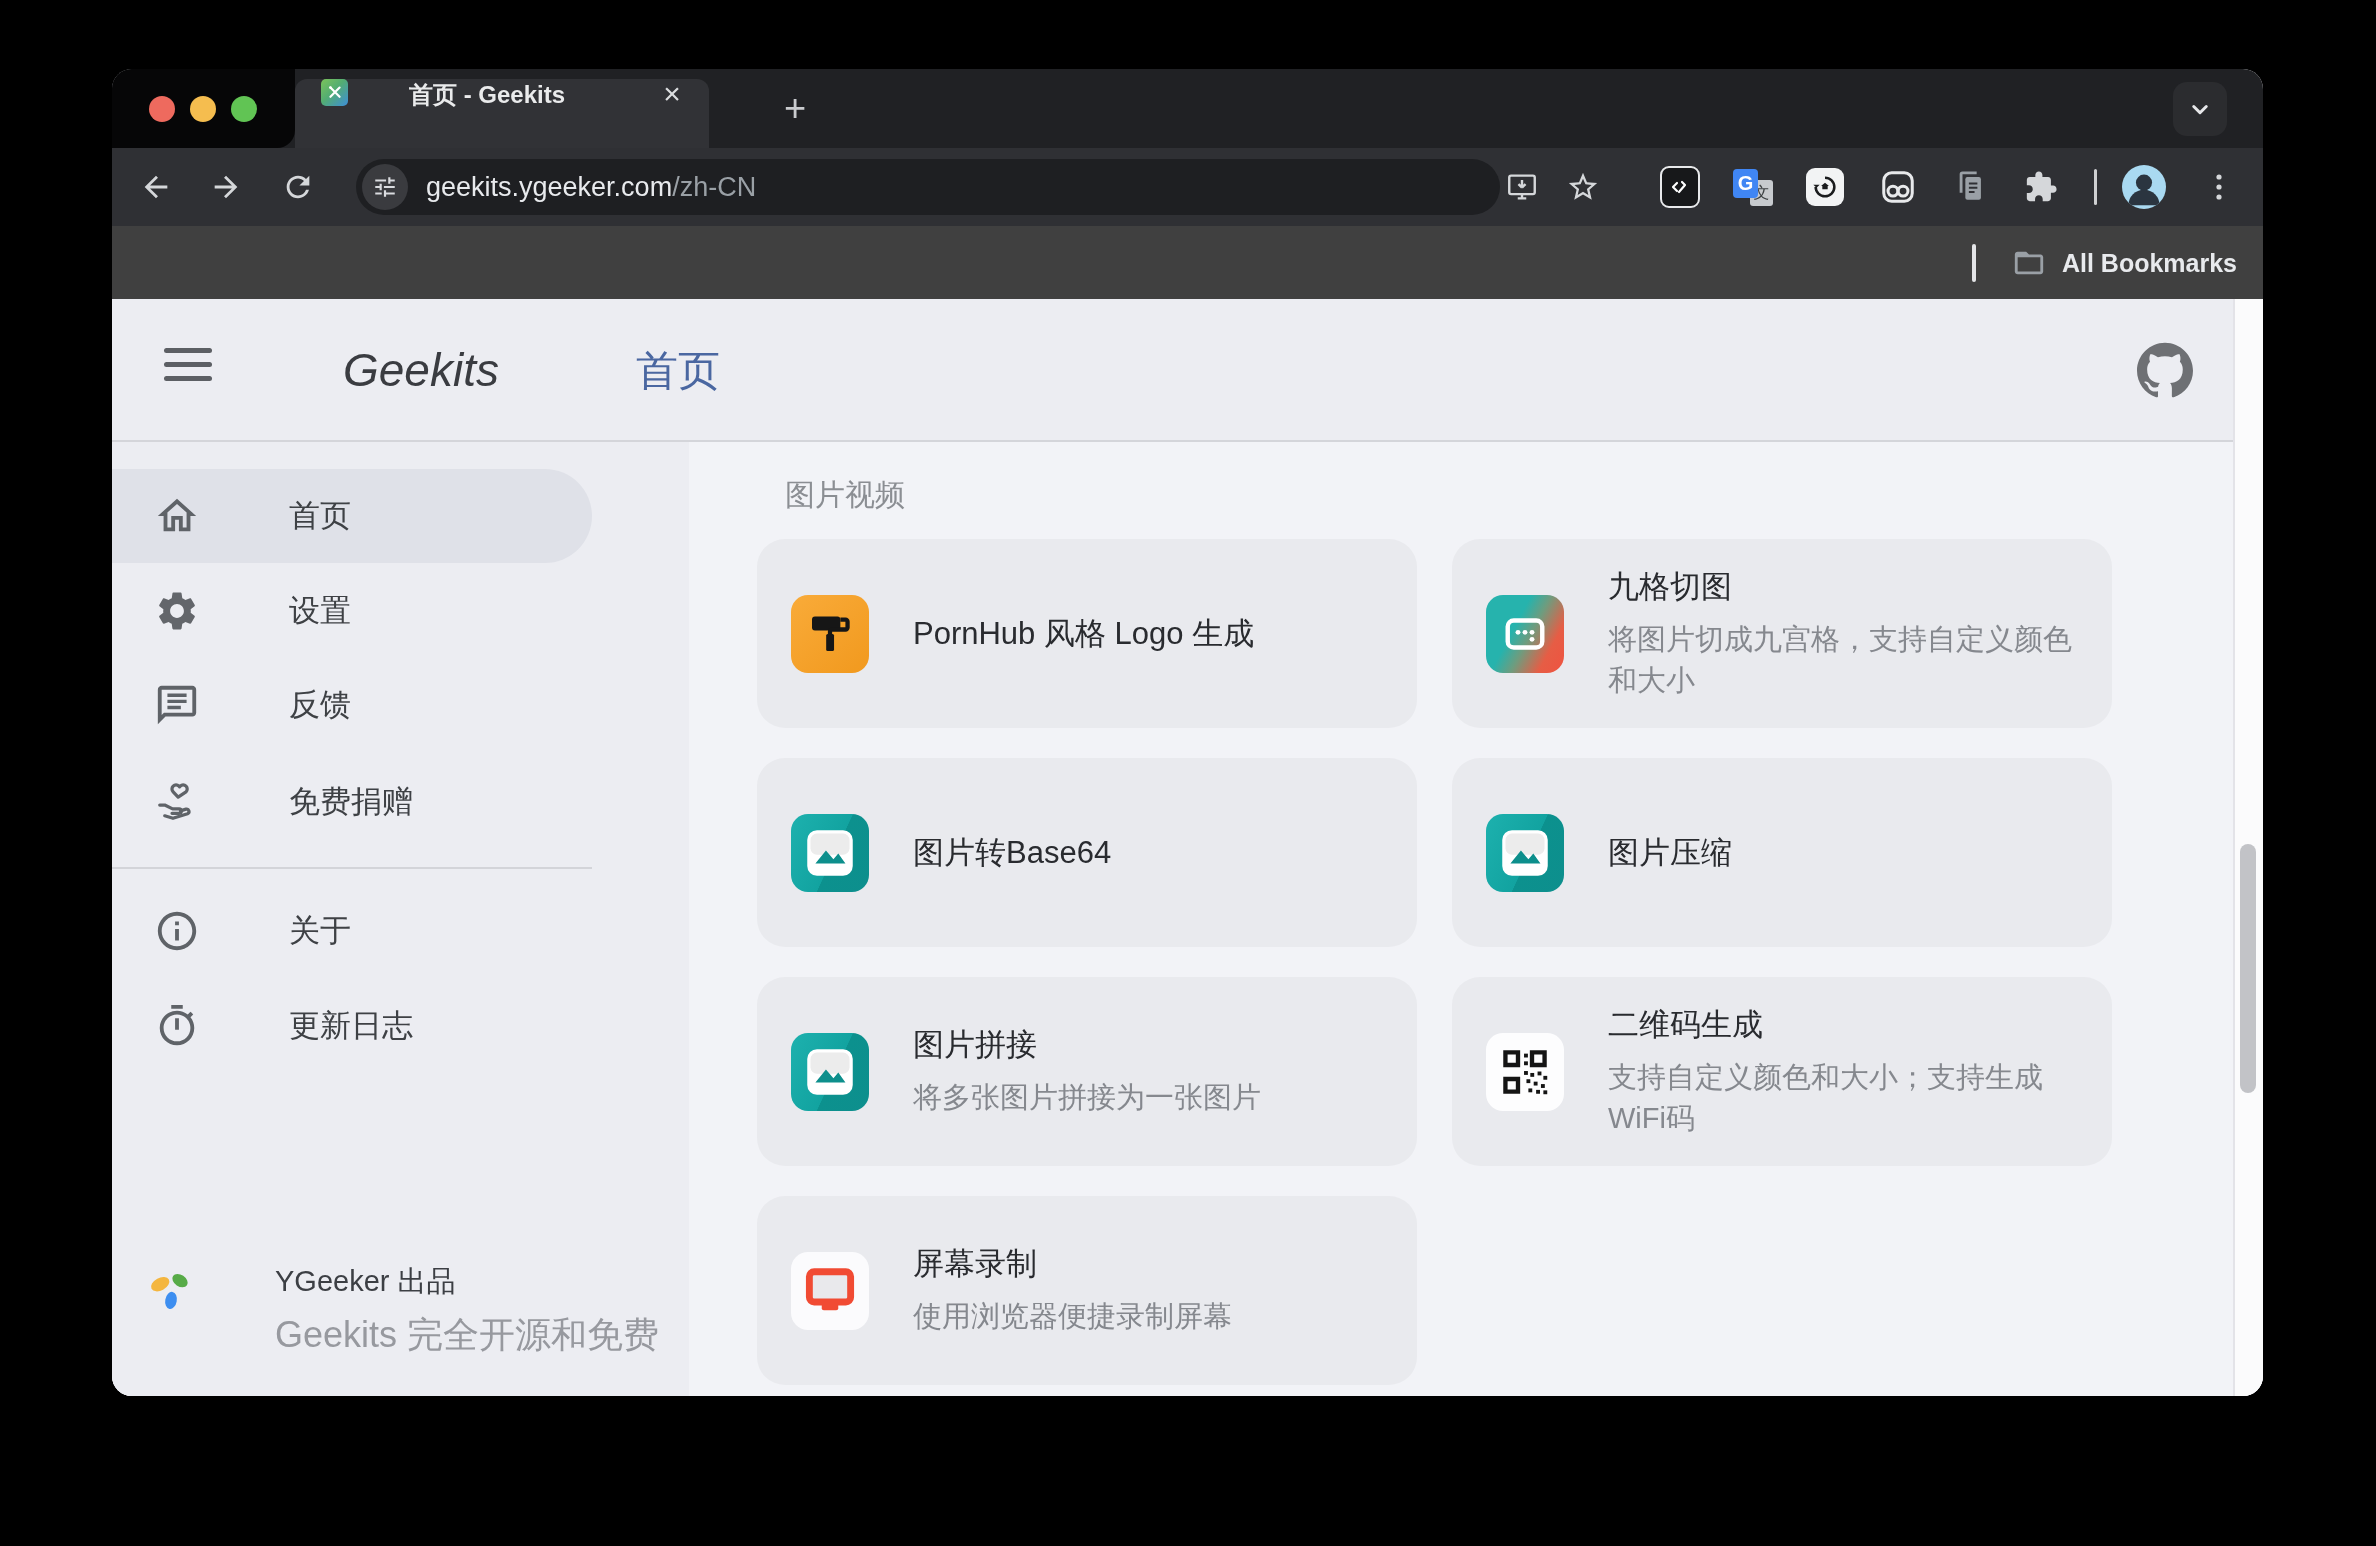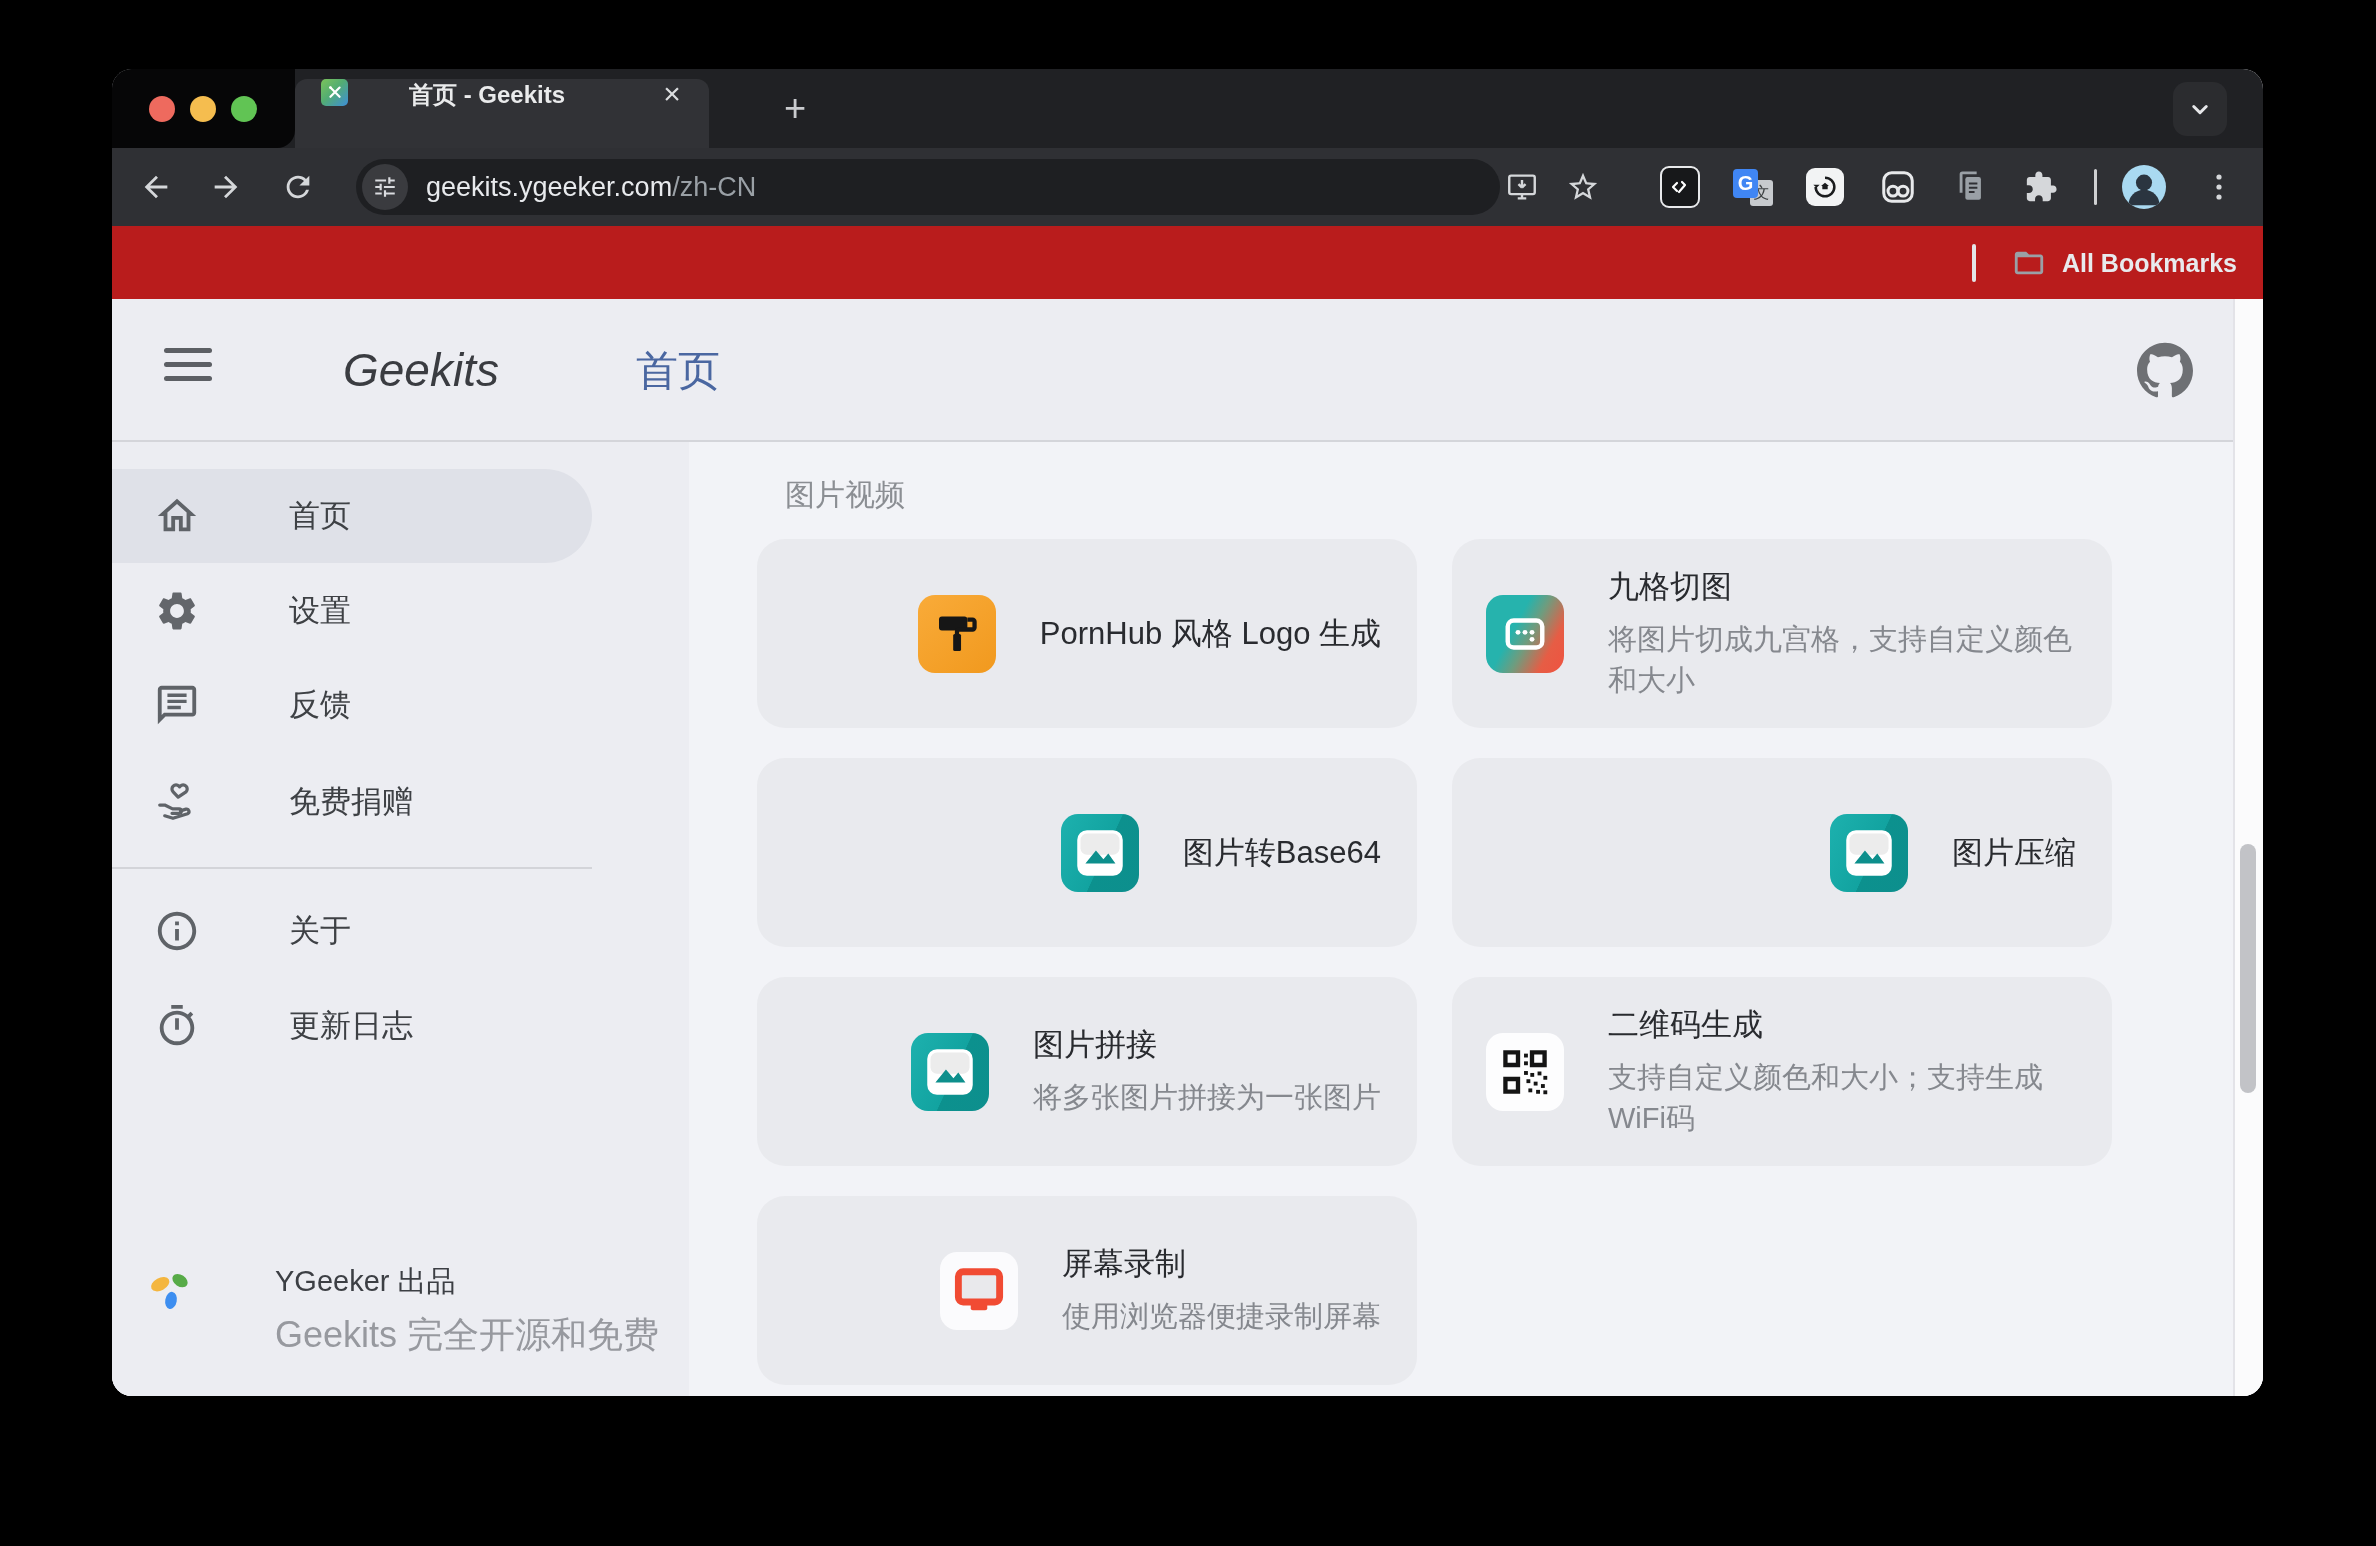--- a/index.html
+++ b/index.html
@@ -51,21 +51,21 @@
   .gt-back{position:absolute;right:0;bottom:1px;width:23px;height:26px;background:#c7cace;border-radius:3px;
        color:#3c4043;font-size:16px;line-height:26px;text-align:center;}
   .gt-front{position:absolute;left:0;top:2px;width:25px;height:29px;background:#4086f4;border-radius:4px;
        color:#fff;font-size:20px;font-weight:700;line-height:29px;text-align:center;}
   .tb-sep{position:absolute;left:1982px;top:21px;width:3px;height:36px;background:#cfd0d2;border-radius:2px;}
   .avatar{position:absolute;left:2010px;top:17px;width:44px;height:44px;border-radius:50%;background:#a9d9f1;
        overflow:hidden;display:flex;align-items:center;justify-content:center;}
   .menu-dots{position:absolute;left:2095px;top:22px;width:24px;height:34px;}
 
   
-  .bookmarksbar{position:relative;height:74px;background:#b91c1c;}
+  .bookmarksbar{position:relative;height:74px;background:#404040;}
   .bm-right{position:absolute;right:26px;top:0;height:74px;display:flex;align-items:center;}
   .bm-sep{width:4px;height:38px;background:#e4e5e7;border-radius:2px;margin-right:36px;}
   .bm-folder{width:34px;height:34px;margin-right:16px;}
   .bm-label{color:#e8eaed;font-size:25px;font-weight:600;white-space:nowrap;}
 
   
   .page{position:absolute;top:230px;left:0;right:0;bottom:0;background:#f2f3f7;}
   .page-header{position:absolute;top:0;left:0;right:0;height:141px;background:#ecedf2;
        border-bottom:2px solid #d4d5da;}
   .hamburger{position:absolute;left:52px;top:49px;width:48px;height:42px;}
@@ -88,21 +88,21 @@
   .yg-logo{width:48px;height:48px;margin-top:6px;flex:none;}
   .side-footer-text{margin-left:80px;}
   .sf-line1{font-size:29px;color:#3c3f44;font-weight:500;}
   .sf-line2{font-size:36px;color:#97999f;margin-top:9px;white-space:nowrap;}
 
   
   .content{position:absolute;left:577px;right:28px;top:0;bottom:0;background:#f2f3f7;}
   .section-title{position:absolute;left:96px;top:33px;font-size:30px;color:#8b8e93;}
   .cards{position:absolute;left:68px;top:97px;display:grid;grid-template-columns:660px 660px;
        grid-auto-rows:189px;column-gap:35px;row-gap:30px;}
-  .card{background:#e9eaee;border-radius:28px;display:flex;align-items:center;justify-content:flex-end;}
+  .card{background:#e9eaee;border-radius:28px;display:flex;align-items:center;}
   .ic{width:78px;height:78px;border-radius:17px;margin-left:34px;flex:none;overflow:hidden;
       display:flex;align-items:center;justify-content:center;}
   .ic-orange{background:linear-gradient(140deg,#f9ab39,#f1991e);}
   .ic-grad{background:linear-gradient(118deg,#26b3ad 38%,#6f9c7e 55%,#e65d45 78%,#ef5340 100%);}
   .ic-teal{background:linear-gradient(115deg,#1db1ae 0%,#12a3a0 54%,#0c918e 54.5%,#0d8f8d 100%);}
   .ic-white{background:#fdfdfe;}
   .ic-record{background:#fbfbfd;}
   .card-text{margin-left:44px;margin-right:36px;}
   .card-title{font-size:31px;color:#292b2f;font-weight:500;}
   .card-sub{font-size:29px;color:#85888e;margin-top:11px;line-height:1.42;}

